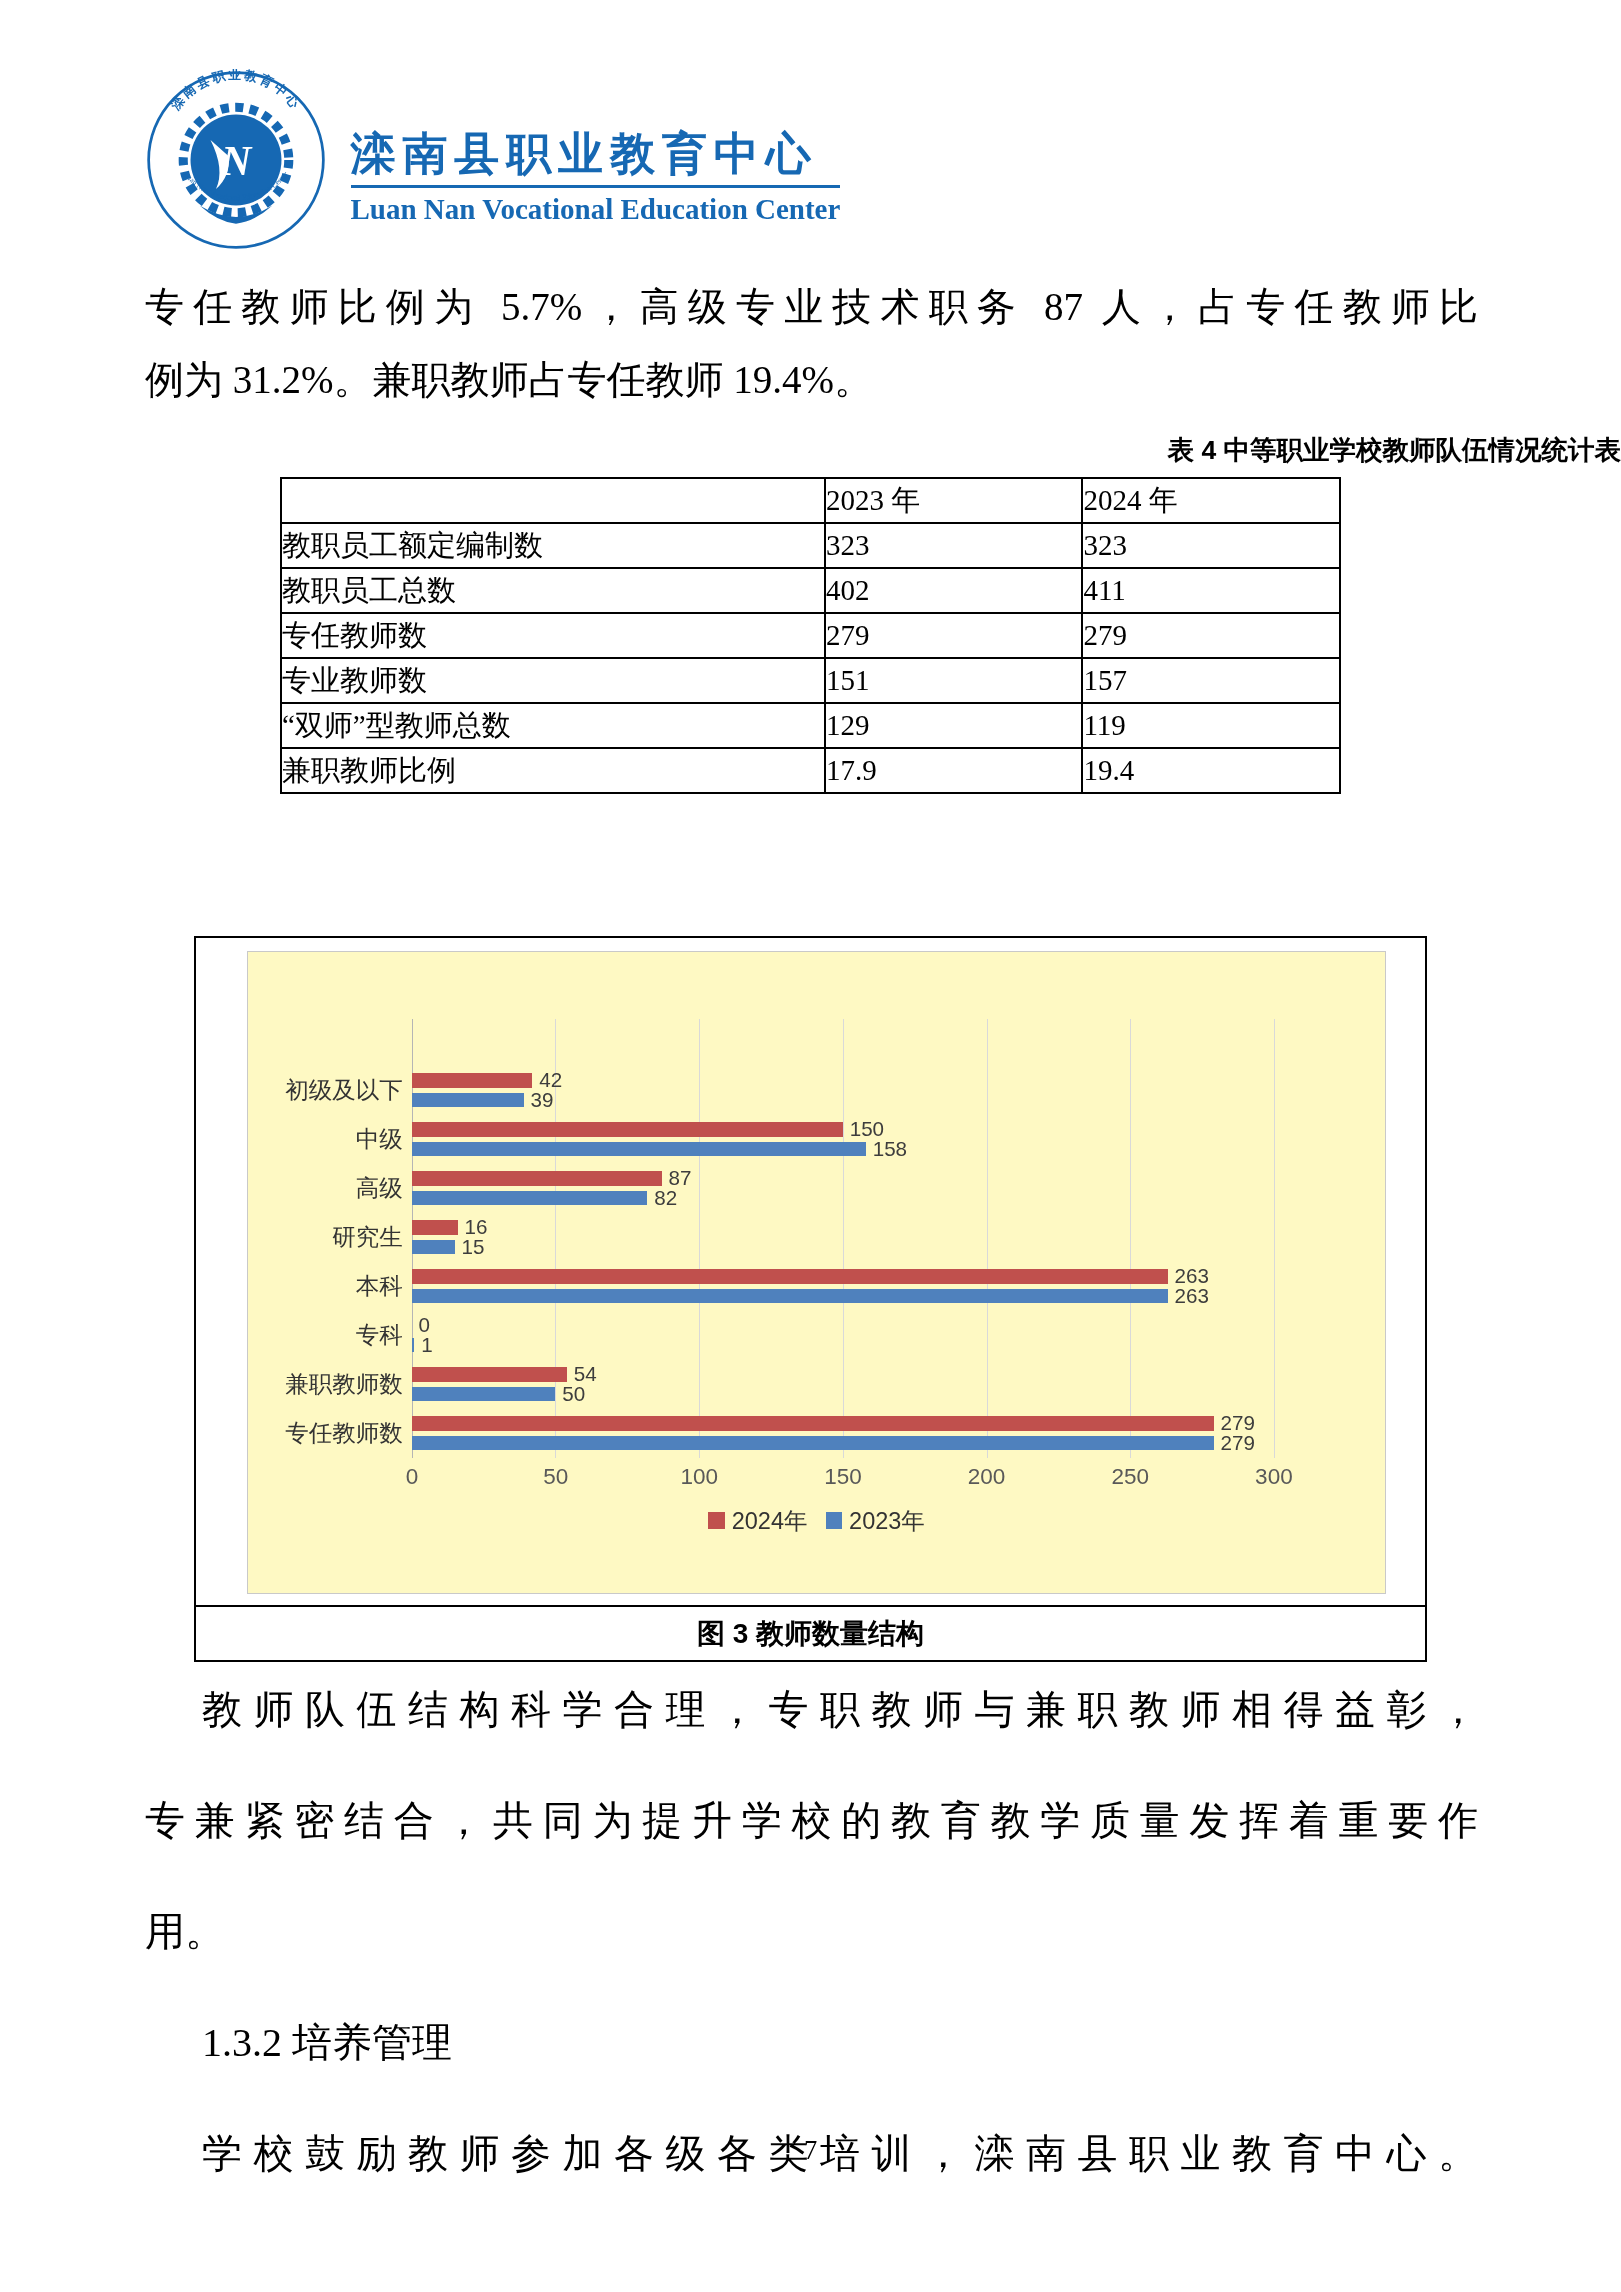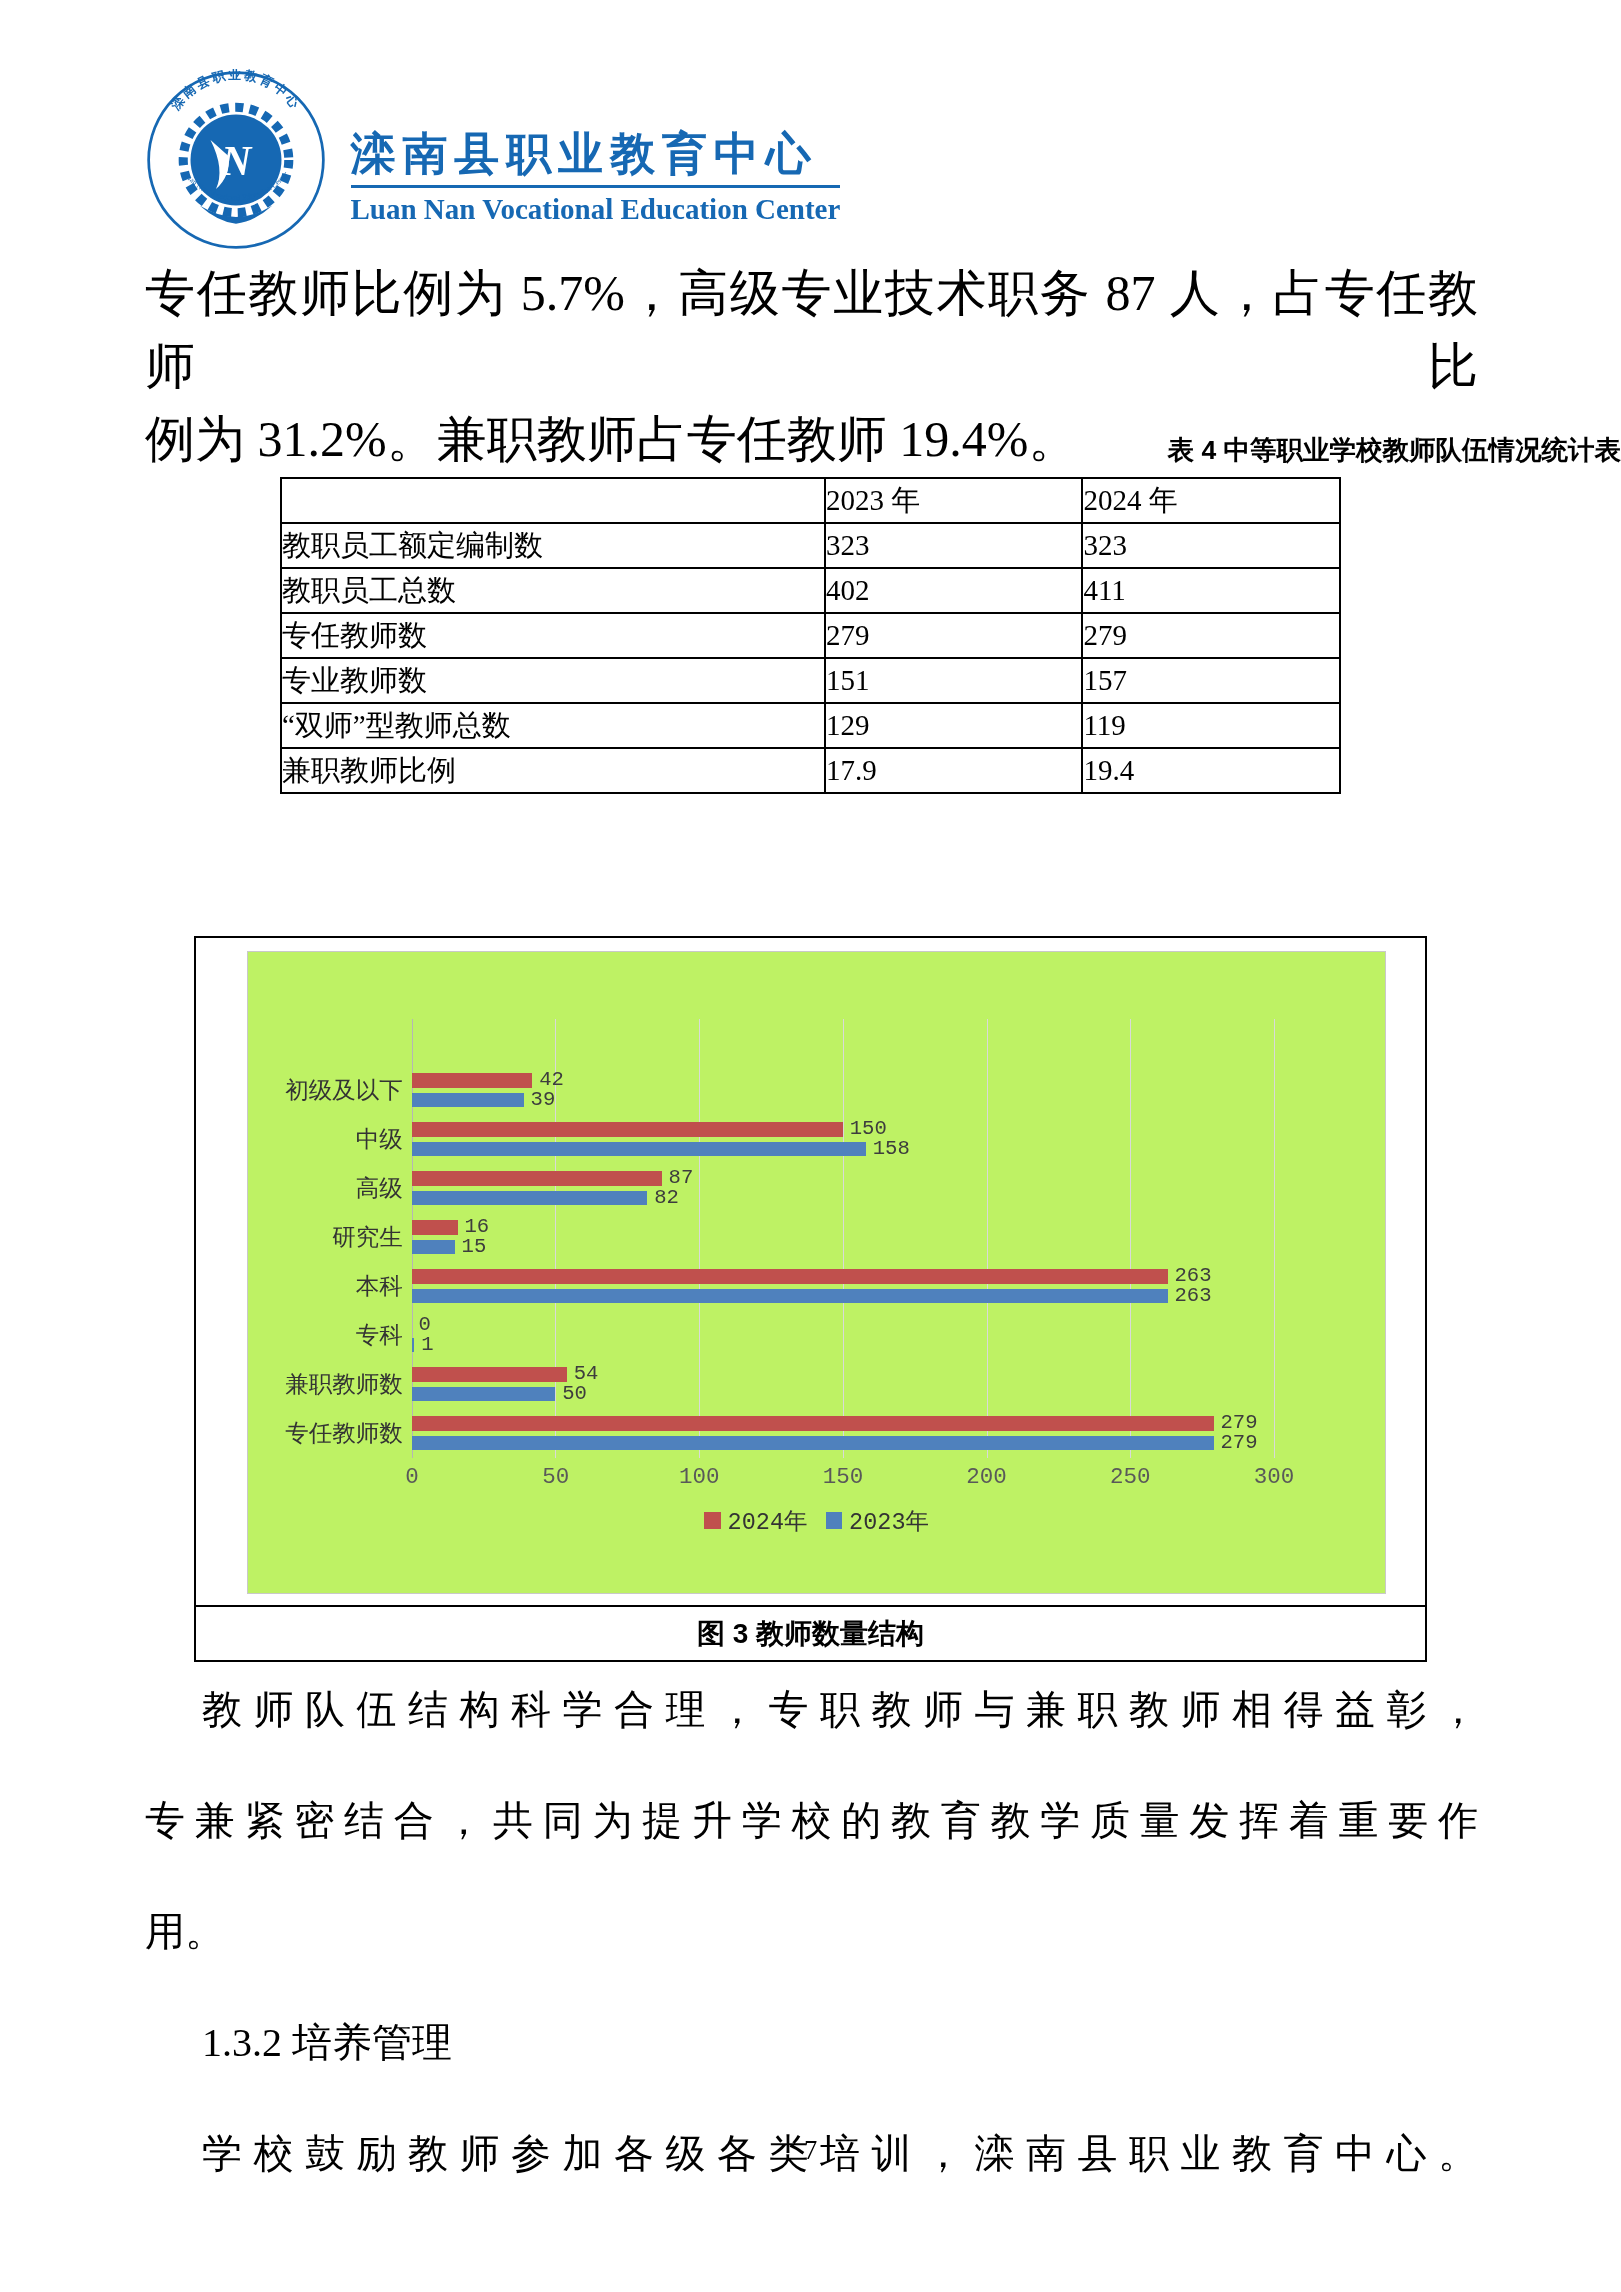--- a/index.html
+++ b/index.html
@@ -10,38 +10,38 @@
   .header{position:absolute;top:69px;left:145px;display:flex;align-items:center;gap:23.5px;}
   .logo{width:182px;height:182px;flex:0 0 auto;}
   .title-block{padding-top:35px;}
   .org-zh{font-family:"Liberation Sans","DejaVu Sans",sans-serif;font-weight:bold;
           font-size:45px;letter-spacing:6.9px;line-height:1.1;}
   .org-rule{height:2.9px;margin:6.9px 0 4.9px 0;}
   .org-en{font-family:"Liberation Serif","DejaVu Serif",serif;font-weight:bold;
           font-size:29px;white-space:nowrap;}
 
   
-  .para1{position:absolute;top:257px;left:145px;right:143px;font-size:50px;line-height:73px;}
+  .para1{position:absolute;top:270px;left:145px;right:143px;font-size:39px;line-height:73px;}
   .para2{position:absolute;top:1654px;left:145px;right:143px;font-size:40px;line-height:111px;}
   .jline{text-align:justify;text-align-last:justify;}
   .lline{text-align:left;}
   .indent{padding-left:57px;}
 
   
   .tbl-title{position:absolute;top:432px;left:0;width:100%;text-align:right;
              font-family:"Liberation Sans","DejaVu Sans",sans-serif;font-weight:bold;font-size:26.5px;}
   table.stat{position:absolute;top:477px;left:280px;width:1061px;border-collapse:collapse;}
   table.stat td{border:2px solid #000;height:43px;text-align:left;vertical-align:middle;
                 font-size:29px;padding:0;}
 
   
   .figure-box{position:absolute;top:936px;left:194px;width:1233px;height:726px;
               border:2px solid #000;box-sizing:border-box;display:flex;flex-direction:column;}
   .chart-panel{margin:12.7px 39px 0 51px;height:643px;border:1px solid #c9c9c9;
-               box-sizing:border-box;background:#bef264;font-family:Liberation Mono, monospace;}
+               box-sizing:border-box;background:#fef9c3;font-family:Liberation Sans, sans-serif;}
   .caption-strip{margin-top:11.8px;border-top:2px solid #000;flex:1;display:flex;
                  align-items:center;justify-content:center;
                  font-family:"Liberation Sans","DejaVu Sans",sans-serif;font-weight:bold;font-size:28px;}
 
   
   .plot-wrap{position:relative;margin:67px 53px 0 21.6px;height:439px;}
   .grid{position:absolute;top:0;bottom:0;left:142px;right:5.9px;}
   .gridline{position:absolute;top:0;bottom:0;width:1px;background:#d9d9d9;}
   .gridline.zero{background:#b5b5b5;}
   .rows{position:absolute;top:47px;bottom:0;left:0;right:5.9px;display:flex;flex-direction:column;}

